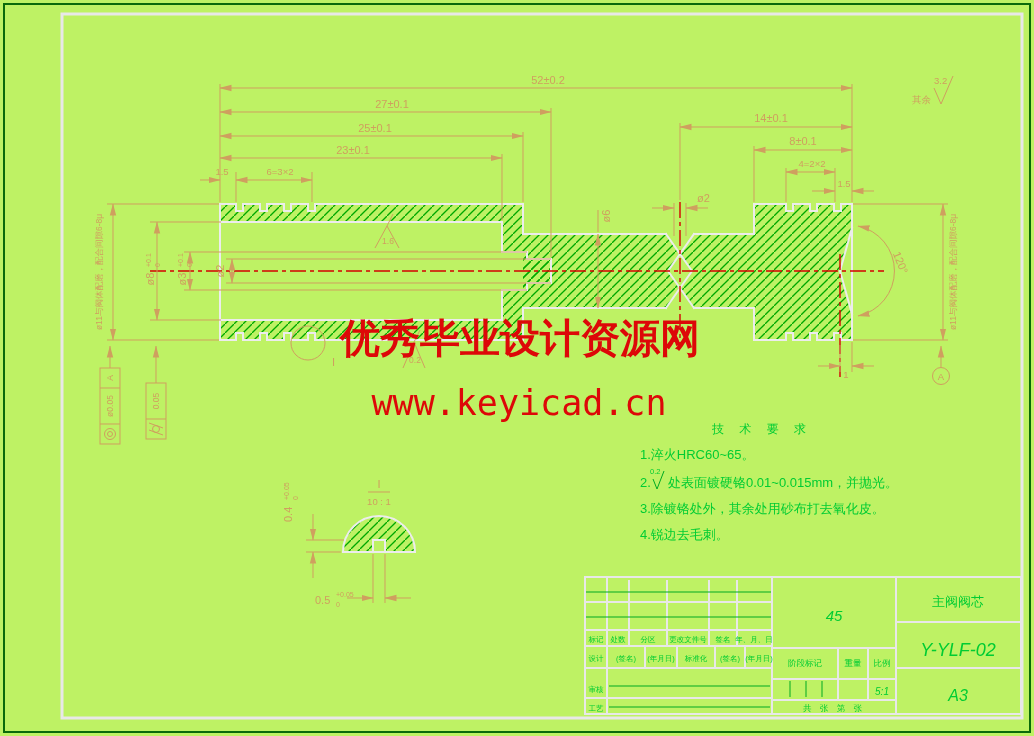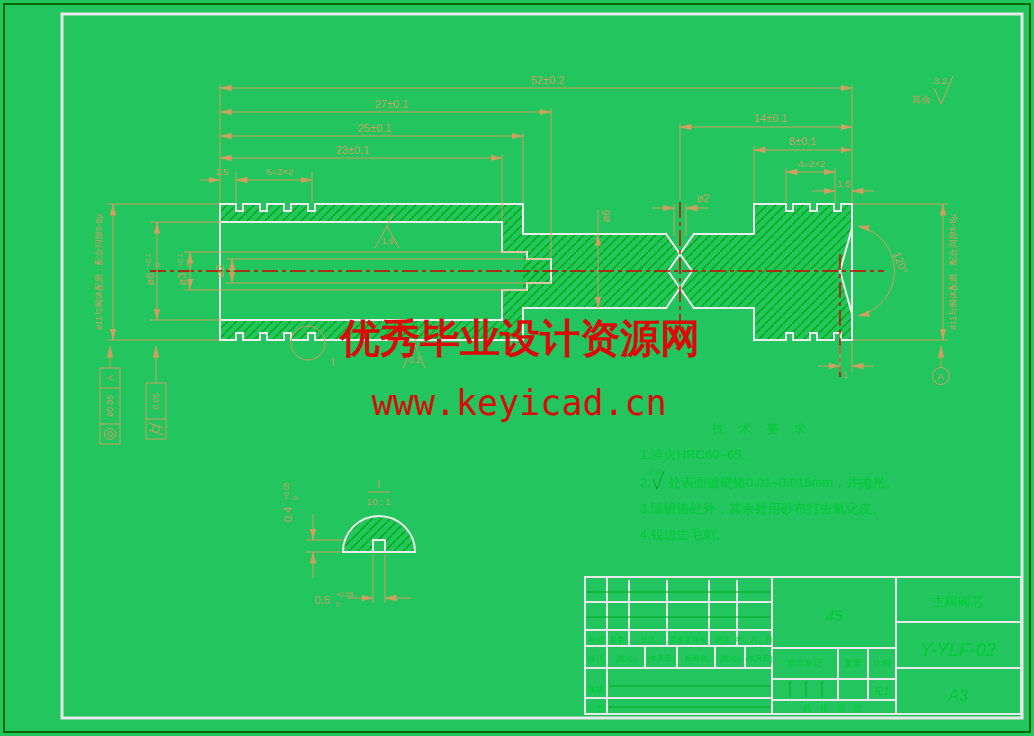--- a/index.html
+++ b/index.html
@@ -1,16 +1,16 @@
 <!DOCTYPE html>
 <html><head>
 <meta charset="utf-8">
 <style>
   html,body{margin:0;padding:0;background:#000;}
-  .stage{position:relative;width:1034px;height:736px;background:#22c55e;overflow:hidden;
+  .stage{position:relative;width:1034px;height:736px;background:#bef264;overflow:hidden;
          font-family:"Liberation Sans",sans-serif;}
   svg{position:absolute;left:0;top:0;}
   svg text{font-family:"Liberation Sans",sans-serif;fill:#cf9f5f;}
   .w2{stroke:#ececec;stroke-width:2;fill:none;stroke-linecap:square}
   .dl{stroke:#cf9f5f;stroke-width:1;fill:none}
   .rl{stroke:#d40000;stroke-width:1.4;fill:none;stroke-dasharray:16 4 4 4}
   .gl{stroke:#00aa22;stroke-width:1;fill:none}
   .tbl{stroke:#e8e8e8;stroke-width:2;fill:none}
   .td{font-size:11px;fill:#cf9f5f}
   .td9{font-size:9.5px;fill:#cf9f5f}

